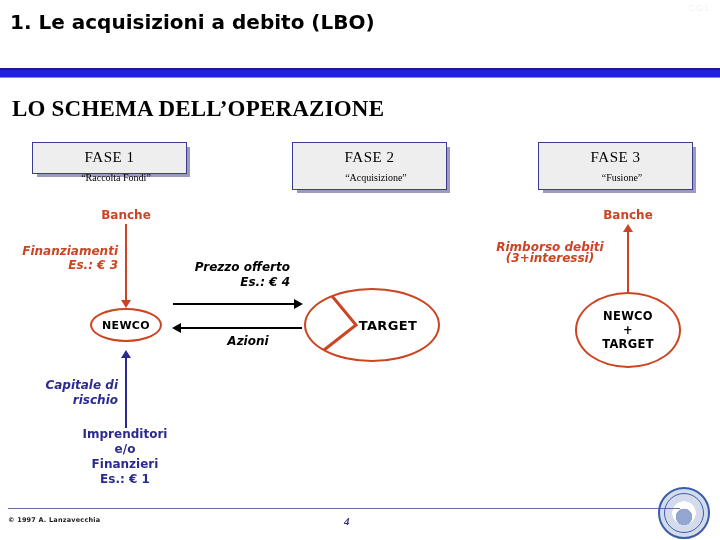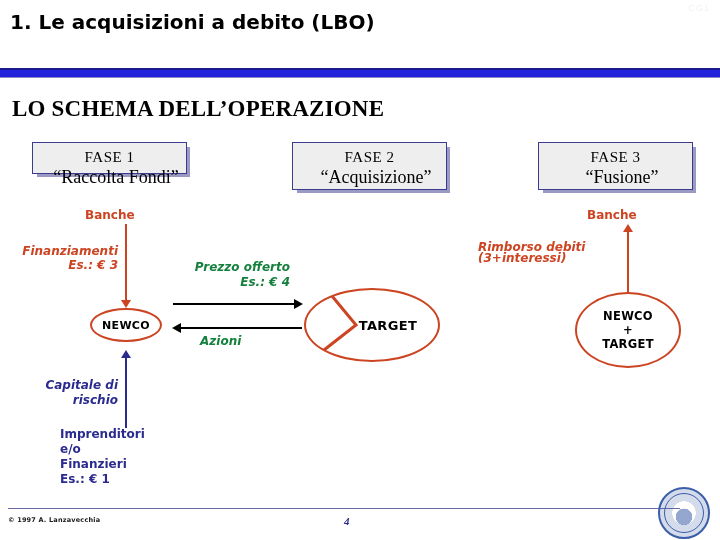--- a/index.html
+++ b/index.html
@@ -48,35 +48,35 @@
     background:#eeeeee;
     border:1.5px solid #3b3b8f;
     box-shadow:4px 4px 0 -1px #9a9ac4;
     text-align:center;
     font-family:"Liberation Serif", serif;
     color:#000;
     box-sizing:border-box;
     padding-top:5px;
   }
   .phase-box .p-title{font-size:15px;line-height:19px;letter-spacing:.5px;}
-  .phase-box .p-sub{font-size:18px;line-height:21px;padding-left:13px;}
+  .phase-box .p-sub{font-size:10px;line-height:21px;padding-left:13px;}
 
   #phase1{left:32px;top:142px;width:155px;height:32px;}
   #phase2{left:292px;top:142px;width:155px;height:48px;}
   #phase3{left:538px;top:142px;width:155px;height:48px;}
 
   
   .lbl{position:absolute;white-space:nowrap;font-family:"DejaVu Sans", sans-serif;}
   .lbl-red{color:#cc4422;font-weight:bold;font-style:italic;font-size:12px;line-height:14px;}
   .lbl-red-up{color:#cc4422;font-weight:bold;font-size:12px;line-height:14px;}
   .lbl-blue{color:#2b2b8f;font-weight:bold;font-style:italic;font-size:12px;line-height:15px;}
   .lbl-blue-up{color:#2b2b8f;font-weight:bold;font-size:12px;line-height:15px;}
-  .lbl-black{color:#15803d;font-weight:bold;font-style:italic;font-size:12px;line-height:15px;}
-
-  .ta-c{}
+  .lbl-black{color:#000000;font-weight:bold;font-style:italic;font-size:12px;line-height:15px;}
+
+  .ta-c{text-align:center;}
   .ta-r{text-align:right;}
 
   
   .ellipse{
     position:absolute;
     border:2px solid #cc4422;
     border-radius:50%;
     display:flex;align-items:center;justify-content:center;
     text-align:center;
     font-family:"DejaVu Sans", sans-serif;

